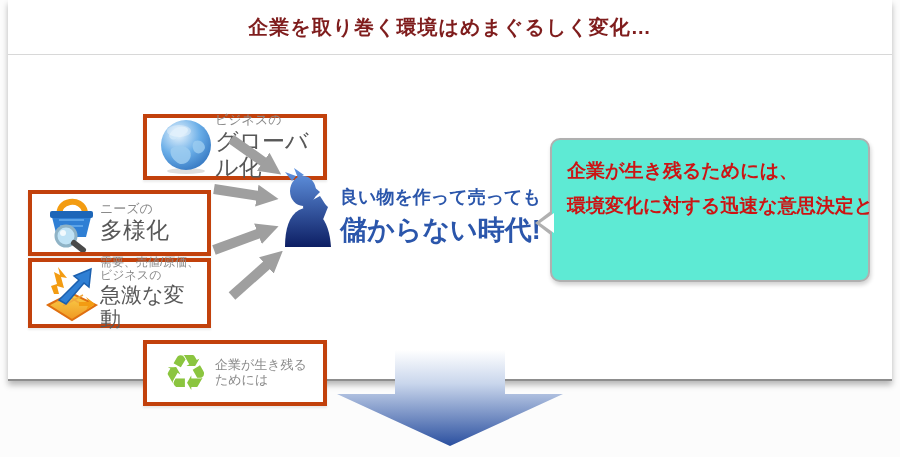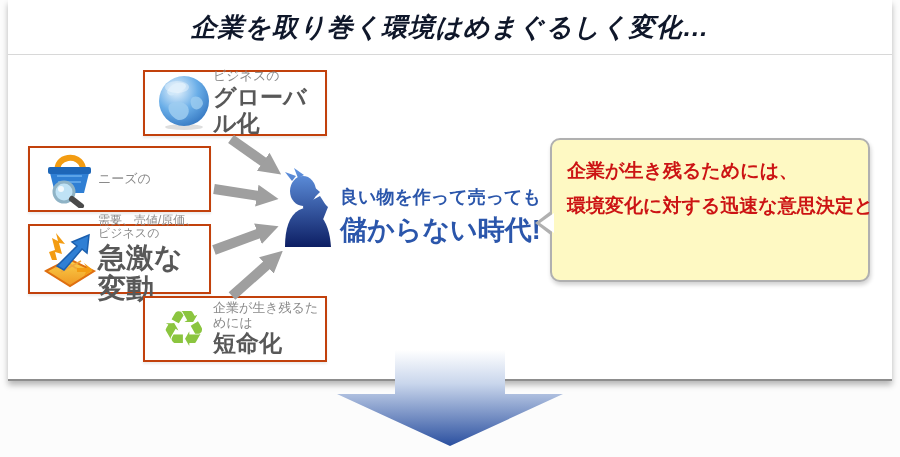--- a/index.html
+++ b/index.html
@@ -12,44 +12,44 @@
     position:absolute;left:8px;top:0;width:884px;height:379px;
     background:#ffffff;border-bottom:2px solid #8d8d8d;
     box-shadow:0 4px 6px rgba(0,0,0,0.28);
   }
   .titlebar{
     position:absolute;left:0;top:0;width:100%;height:54px;
     border-bottom:1px solid #d8d8d8;
     display:flex;align-items:center;justify-content:center;
   }
   .title-text{
-    font-size:26px;font-weight:bold;color:#0f172a;letter-spacing:1px;font-style:italic;
+    font-size:20px;font-weight:bold;color:#7f1d1d;letter-spacing:1px;
   }
   .factor{
     position:absolute;box-sizing:border-box;background:#fff;
-    border:2px solid #c2410c;box-shadow:0 2px 2px rgba(0,0,0,0.08);
-    display:flex;align-items:center;padding:0 6px 0 10px;z-index:3;
+    border:4px solid #c2410c;box-shadow:0 2px 2px rgba(0,0,0,0.08);
+    display:flex;align-items:center;padding:0 6px 0 10px;z-index:3;margin-top:44px;
   }
   .factor .icon{flex:0 0 58px;display:flex;align-items:center;justify-content:center;}
   .factor .txt{display:flex;flex-direction:column;justify-content:center;line-height:1.12;}
   .f-small{font-size:13px;color:#8a8a8a;}
   .f-small.s3{font-size:12px;}
-  .f-big{font-size:23px;color:#585858;font-weight:700;margin-top:1px;}
-  .f-big.s3{font-size:28px;}
+  .f-big{font-size:23px;color:#585858;font-weight:400;margin-top:1px;}
+  .f-big.s3{font-size:21px;}
   #factor-1{left:143px;top:70px;width:184px;height:66px;}
   #factor-2{left:28px;top:146px;width:183px;height:66px;}
-  #factor-3{left:28px;top:224px;width:183px;height:70px;}
+  #factor-3{left:28px;top:214px;width:183px;height:70px;}
   #factor-4{left:143px;top:296px;width:184px;height:66px;}
   .recycle-glyph{font-size:50px;color:#8bc53f;line-height:52px;font-family:"DejaVu Sans",sans-serif;}
   .center-msg{position:absolute;left:340px;top:185px;z-index:4;white-space:nowrap;text-align:center;}
   .center-line1{font-size:18px;font-weight:bold;color:#2b56ab;}
   .center-line2{font-size:27px;font-weight:bold;color:#2b56ab;margin-top:3px;}
   .callout{
     position:absolute;left:550px;top:138px;width:320px;height:144px;
-    box-sizing:border-box;background:#fef9c3;border:2px solid #b0b0b0;border-radius:10px;
+    box-sizing:border-box;background:#5eead4;border:2px solid #b0b0b0;border-radius:10px;
     box-shadow:1px 3px 4px rgba(0,0,0,0.18);z-index:4;
     padding:13px 6px 0 15px;
   }
   .callout::before{
     content:"";position:absolute;left:-17px;top:70px;width:0;height:0;
     border-top:13px solid transparent;border-bottom:13px solid transparent;
     border-right:17px solid #b0b0b0;
   }
   .callout::after{
     content:"";position:absolute;left:-12px;top:73px;width:0;height:0;
@@ -104,20 +104,21 @@
         <rect x="7" y="17" width="43" height="7" rx="2" fill="#1d66b8"></rect>
         <path d="M16 26 L41 26" stroke="#5ba3e8" stroke-width="2"></path>
         <path d="M17 32 L40 32" stroke="#5ba3e8" stroke-width="2"></path>
         <circle cx="23" cy="42" r="10" fill="#bfe2f5" stroke="#8fb3c6" stroke-width="3"></circle>
         <circle cx="20" cy="39" r="3" fill="#ffffff" opacity="0.8"></circle>
         <line x1="31" y1="49" x2="40" y2="56" stroke="#4a4a4a" stroke-width="6" stroke-linecap="round"></line>
       </svg>
     </span>
     <span class="txt">
       <span class="f-small">ニーズの</span>
+      <span class="f-big">多様化</span>
     </span>
   </div>
 
   <div class="factor" id="factor-3">
     <span class="icon">
       <svg width="56" height="58" viewBox="0 0 56 58">
         <defs>
           <linearGradient id="padg" x1="0" y1="0" x2="0" y2="1">
             <stop offset="0" stop-color="#fbd34d"></stop>
               <stop offset="1" stop-color="#ef9722"></stop>
@@ -136,21 +137,20 @@
       <span class="f-big s3">急激な変動</span>
     </span>
   </div>
 
   <div class="factor" id="factor-4">
     <span class="icon">
       <span class="recycle-glyph">♻</span>
     </span>
     <span class="txt">
       <span class="f-small">企業が生き残るためには</span>
-      <span class="f-big">短命化</span>
     </span>
   </div>
 
   <div class="center-msg">
     <div class="center-line1">良い物を作って売っても</div>
     <div class="center-line2">儲からない時代!</div>
   </div>
 
   <div class="callout">
     <div class="callout-line">企業が生き残るためには、</div>

